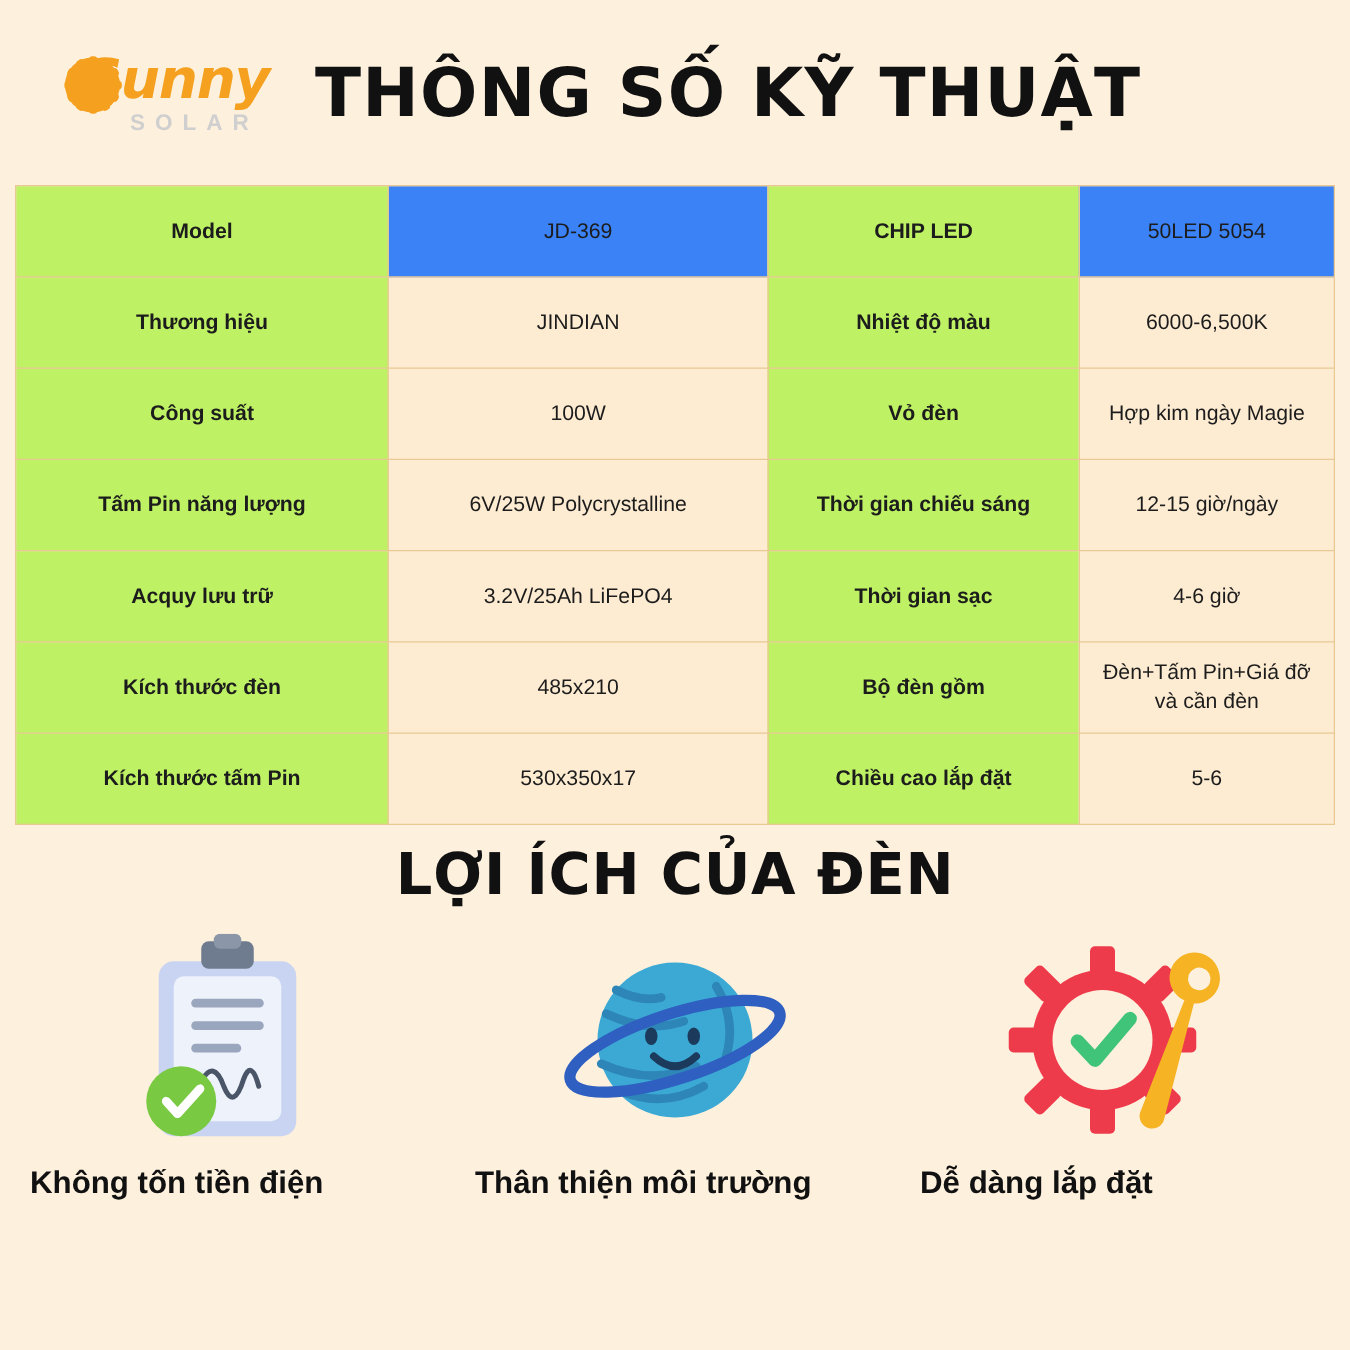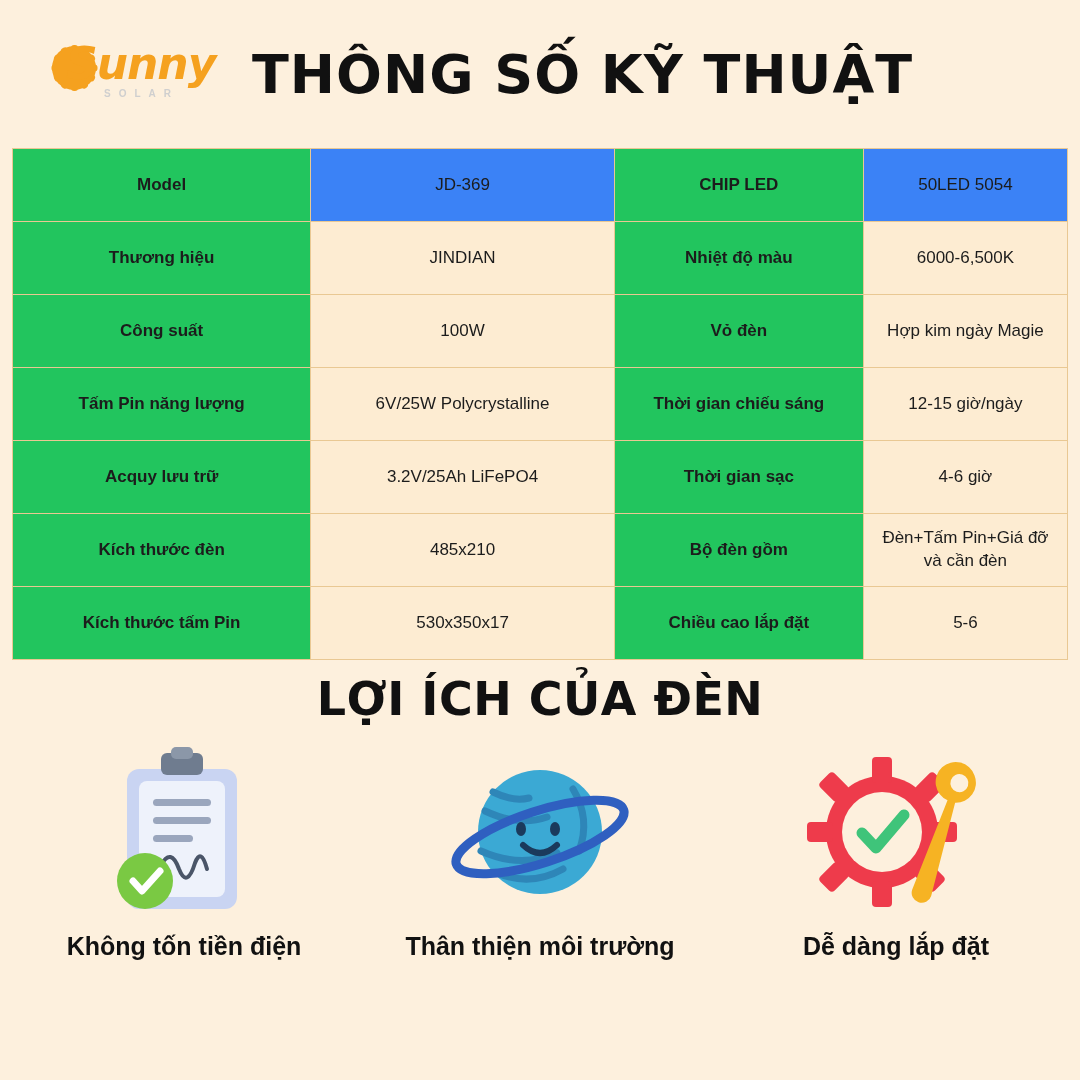--- a/index.html
+++ b/index.html
@@ -68,21 +68,21 @@
     font-size: 44px;
     font-style: italic;
     font-weight: 700;
     color: #f5a11f;
     letter-spacing: -1px;
   }
   .logo-sub {
     position: absolute;
     left: 86px;
     top: 76px;
-    font-size: 10px;
+    font-size: 18px;
     letter-spacing: 8px;
     color: #cfcfcf;
     font-weight: 700;
   }
   .main-title {
     font-family: "DejaVu Sans", sans-serif;
     font-size: 54px;
     font-weight: 700;
     letter-spacing: 1px;
     color: #111;
@@ -103,21 +103,21 @@
     height: 73px;
     text-align: center;
     vertical-align: middle;
     font-size: 17px;
     padding: 4px 8px;
     box-sizing: border-box;
     line-height: 1.35;
   }
   .lbl {
     font-weight: 700;
-    background: #22c55e;
+    background: #bef264;
   }
   .val {
     font-weight: 400;
     background: #fdecd2;
   }
   .val.highlight {
     background: #3b82f6;
   }
   .col-a { width: 285px; }
   .col-b { width: 290px; }
@@ -135,21 +135,20 @@
     color: #111;
   }
   .benefits {
     display: flex;
     justify-content: center;
     gap: 36px;
     margin-top: 18px;
   }
   .benefit {
     width: 320px;
-    text-align: center;
   }
   .benefit-icon {
     height: 180px;
     display: flex;
     align-items: center;
     justify-content: center;
   }
   .benefit-label {
     font-size: 25px;
     font-weight: 700;

